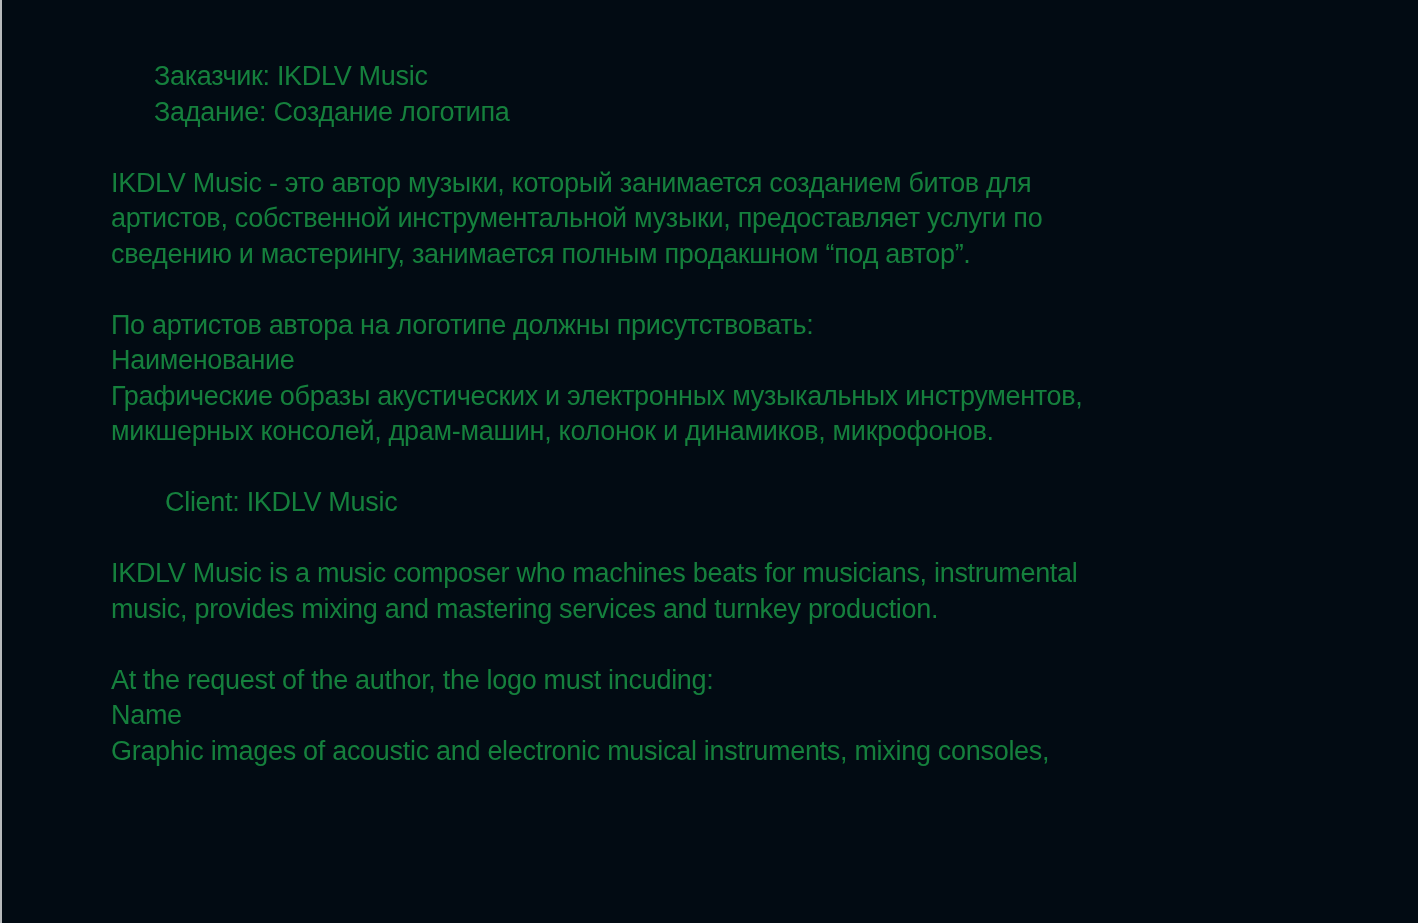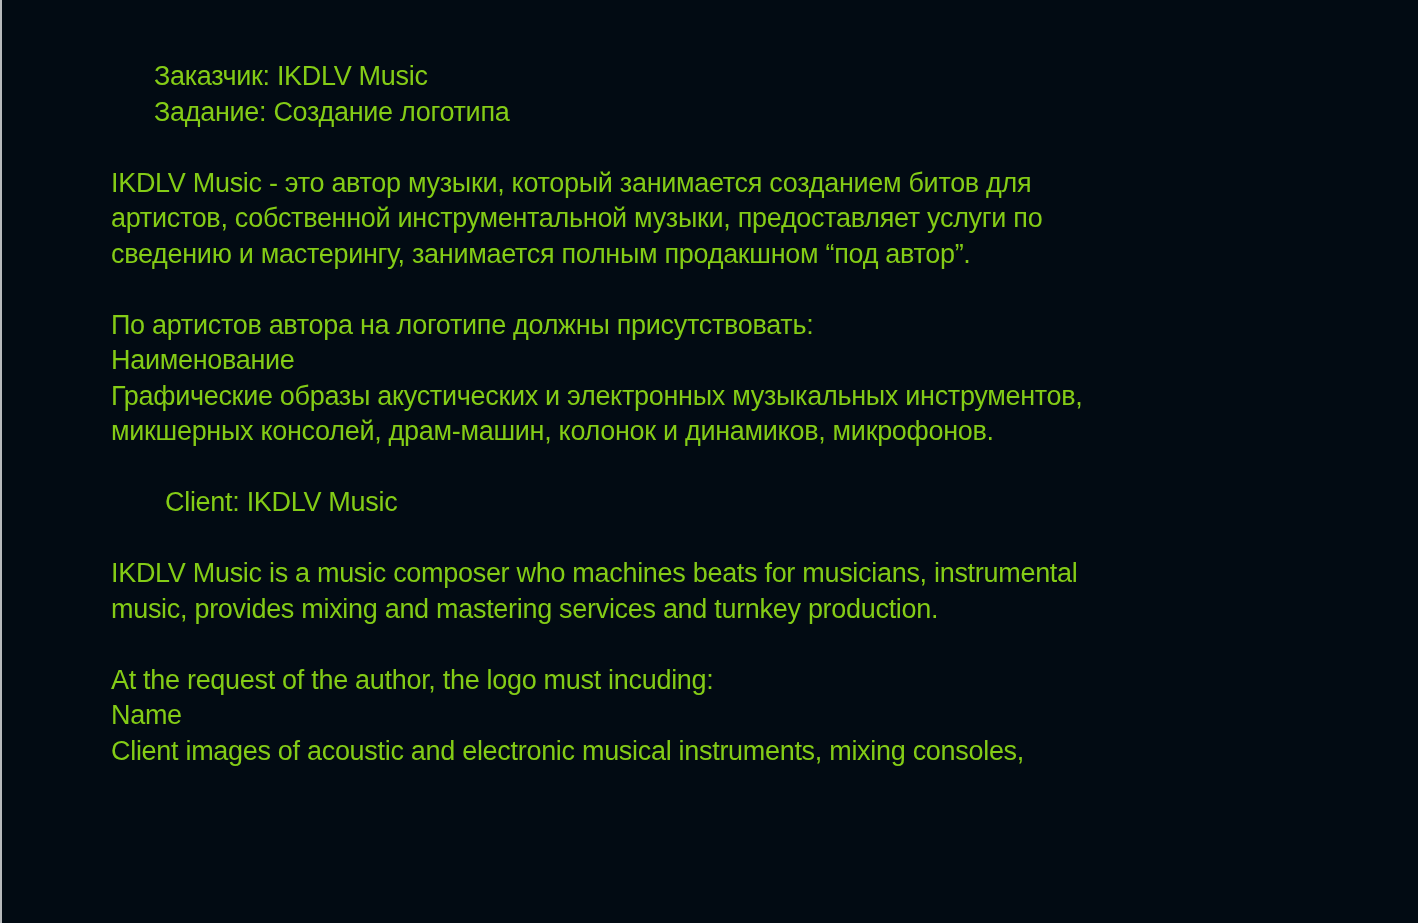--- a/index.html
+++ b/index.html
@@ -20,21 +20,21 @@
     top: 0;
     width: 2px;
     height: 100%;
     background: #b7babc;
   }
   .content {
     position: absolute;
     left: 100px;
     top: 59px;
     right: 50px;
-    color: #84cc16;
+    color: #15803d;
     font-size: 27px;
     line-height: 35.5px;
     font-weight: 400;
     letter-spacing: -0.3px;
   }
   .block { margin: 0; padding: 0; }
   .block + .block { margin-top: 35.5px; margin-left: 11px; }
   .line {
     margin: 0;
     padding: 0;
@@ -72,16 +72,16 @@
   </section>
 
   <section class="block">
     <p class="line">IKDLV Music is a music composer who machines beats for musicians, instrumental</p>
     <p class="line">music, provides mixing and mastering services and turnkey production.</p>
   </section>
 
   <section class="block">
     <p class="line">At the request of the author, the logo must incuding:</p>
     <p class="line">Name</p>
-    <p class="line">Client images of acoustic and electronic musical instruments, mixing consoles,</p>
+    <p class="line">Graphic images of acoustic and electronic musical instruments, mixing consoles,</p>
   </section>
 
 </main>
 
 </body></html>

